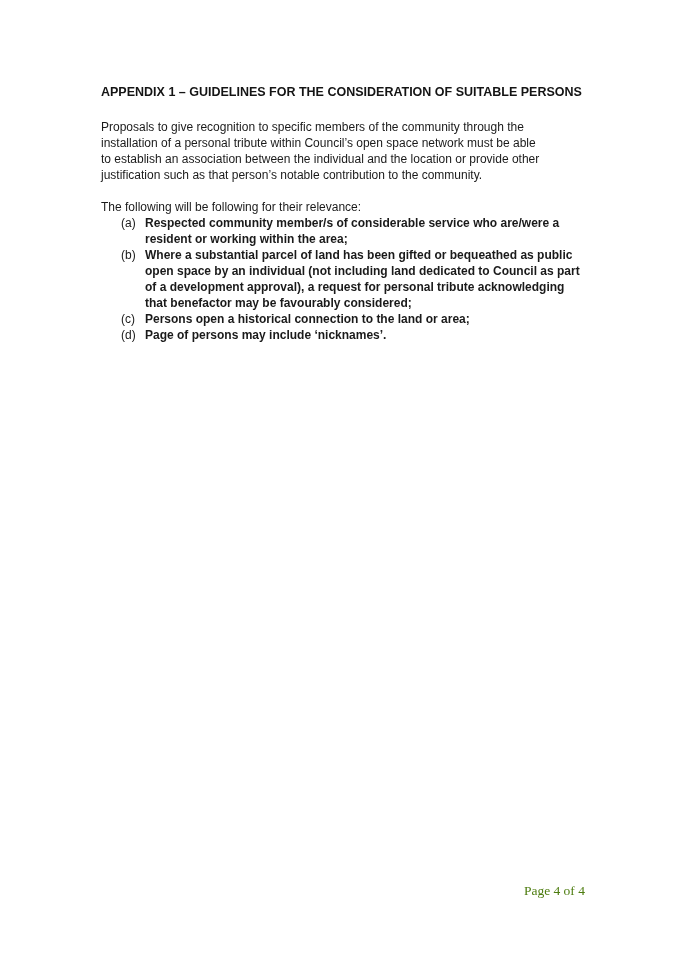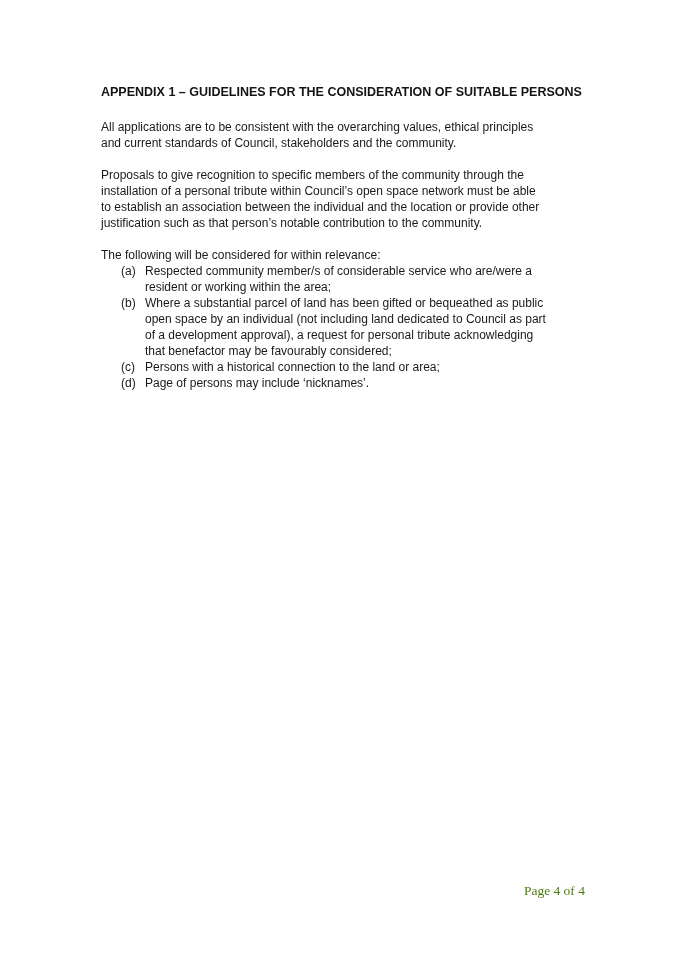--- a/index.html
+++ b/index.html
@@ -47,69 +47,68 @@
     display: flex;
     align-items: flex-start;
   }
   .list-marker {
     flex: 0 0 24px;
     width: 24px;
   }
   .list-text {
     white-space: pre-line;
     flex: 1 1 auto;
+    font-weight: bold;
   }
   .footer {
     position: absolute;
     top: 883px;
     right: 102px;
     font-family: "Liberation Serif", serif;
     font-size: 13.5px;
     line-height: 16px;
     color: #4d7c0f;
   }
 </style>
 </head>
 <body>
 
 <div class="page">
 
   <div class="content">
 
     <h1 class="doc-title">APPENDIX 1 – GUIDELINES FOR THE CONSIDERATION OF SUITABLE PERSONS</h1>
 
-    <p class="para">All applications are to be consistent with the overarching values, ethical principles
-and current standards of Council, stakeholders and the community.</p>
 
     <p class="para">Proposals to give recognition to specific members of the community through the
 installation of a personal tribute within Council’s open space network must be able
 to establish an association between the individual and the location or provide other
 justification such as that person’s notable contribution to the community.</p>
 
-    <p class="para intro">The following will be considered for within relevance:</p>
+    <p class="para intro">The following will be following for their relevance:</p>
 
     <div class="list">
 
       <div class="list-item">
         <span class="list-marker">(a)</span>
         <span class="list-text">Respected community member/s of considerable service who are/were a
 resident or working within the area;</span>
       </div>
 
       <div class="list-item">
         <span class="list-marker">(b)</span>
         <span class="list-text">Where a substantial parcel of land has been gifted or bequeathed as public
 open space by an individual (not including land dedicated to Council as part
 of a development approval), a request for personal tribute acknowledging
 that benefactor may be favourably considered;</span>
       </div>
 
       <div class="list-item">
         <span class="list-marker">(c)</span>
-        <span class="list-text">Persons with a historical connection to the land or area;</span>
+        <span class="list-text">Persons open a historical connection to the land or area;</span>
       </div>
 
       <div class="list-item">
         <span class="list-marker">(d)</span>
         <span class="list-text">Page of persons may include ‘nicknames’.</span>
       </div>
 
     </div>
   </div>
 

